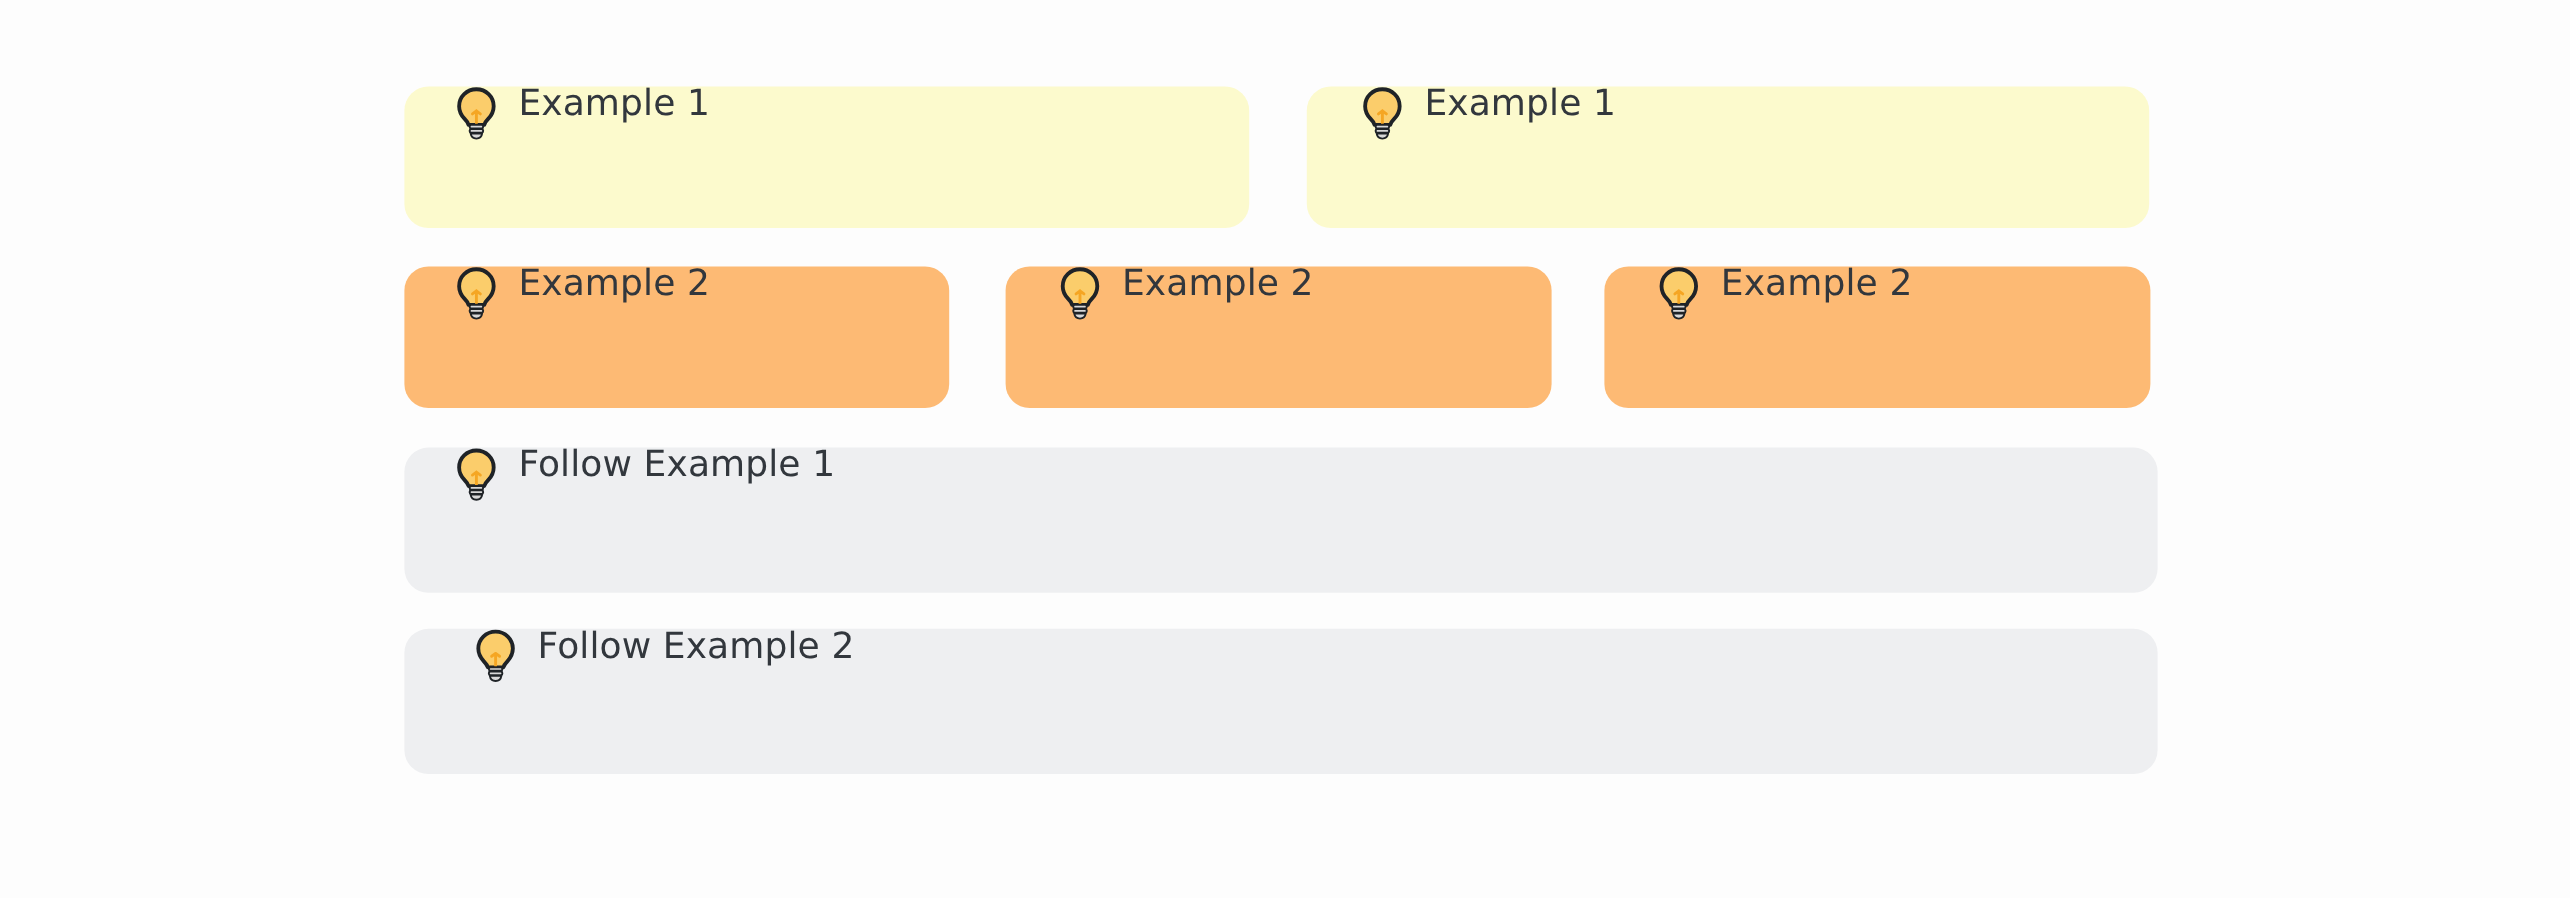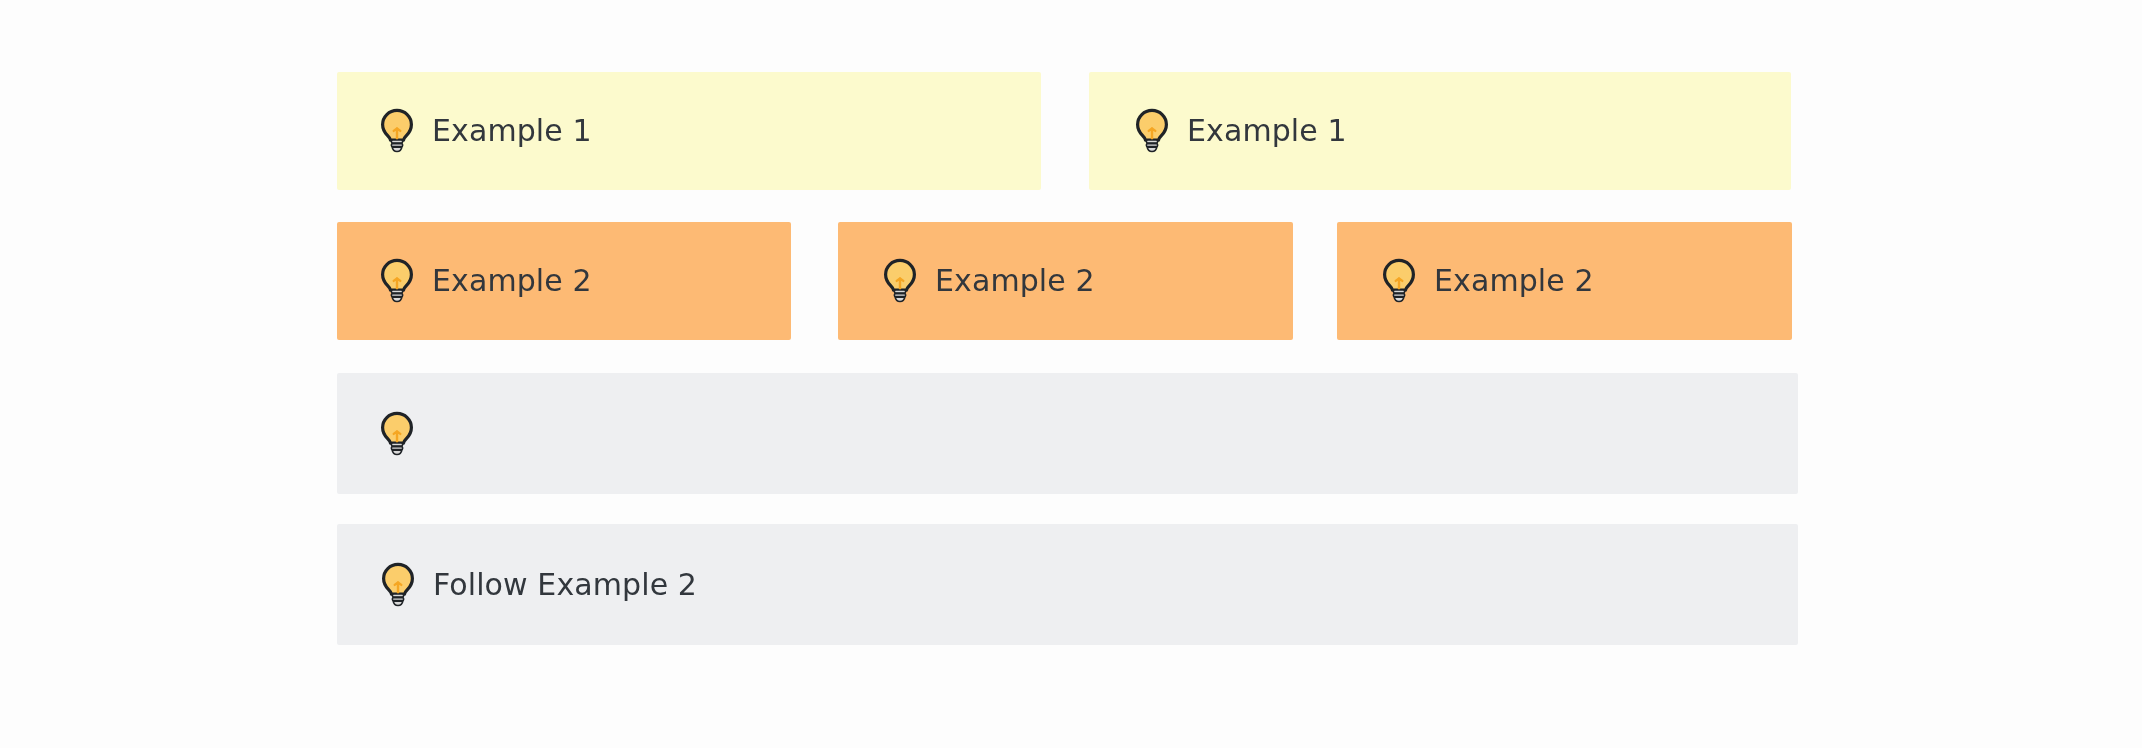--- a/index.html
+++ b/index.html
@@ -17,23 +17,22 @@
   .page {
     position: relative;
     width: 2142px;
     height: 748px;
   }
 
   
   .callout {
     position: absolute;
     display: flex;
-    align-items: center;
     box-sizing: border-box;
-    border-radius: 2px;
+    border-radius: 20px;
   }
   .callout .bulb {
     flex: 0 0 auto;
     width: 38px;
     height: 46px;
     display: block;
   }
   .callout .label {
     font-size: 30px;
     line-height: 1;
@@ -88,21 +87,21 @@
   .r3 {
     left: 337px; top: 373px;
     width: 1461px; height: 121px;
     padding-left: 41px;
   }
   .r3 .label { margin-left: 16px; }
 
   .r4 {
     left: 337px; top: 524px;
     width: 1461px; height: 121px;
-    padding-left: 42px;
+    padding-left: 57px;
   }
   .r4 .label { margin-left: 16px; }
 </style>
 </head>
 <body>
 
 <div class="page">
 
   <div class="callout tone-yellow r1a">
     <svg class="bulb" viewBox="0 0 38 46" aria-hidden="true">
@@ -160,20 +159,21 @@
   </div>
 
   <div class="callout tone-gray r3">
     <svg class="bulb" viewBox="0 0 38 46" aria-hidden="true">
       <path d="M19 2.4c-8.0 0-14.4 6.3-14.4 14.1 0 4.3 2.0 7.9 4.6 10.6 1.9 1.9 2.9 3.4 3.3 5.0h13c.4-1.6 1.4-3.1 3.3-5.0 2.6-2.7 4.6-6.3 4.6-10.6C33.4 8.7 27.0 2.4 19 2.4z" fill="#fbcd6b" stroke="#1f2327" stroke-width="3.2" stroke-linejoin="round"></path>
       <path d="M19 20.5v10.5M19 20.5l-3.3 2.4M19 20.5l3.3 2.4" stroke="#f5a623" stroke-width="2.4" stroke-linecap="round" fill="none"></path>
       <rect x="13.4" y="32.0" width="11.2" height="3.0" rx="1.2" fill="#d8d8d8" stroke="#1f2327" stroke-width="1.6"></rect>
       <rect x="13.4" y="35.6" width="11.2" height="3.0" rx="1.2" fill="#d8d8d8" stroke="#1f2327" stroke-width="1.6"></rect>
       <path d="M14.2 39.2h9.6c-.4 2.6-2.3 4.3-4.8 4.3s-4.4-1.7-4.8-4.3z" fill="#d8d8d8" stroke="#1f2327" stroke-width="1.6" stroke-linejoin="round"></path>
     </svg>
+    <span class="label">Follow Example 1</span>
   </div>
 
   <div class="callout tone-gray r4">
     <svg class="bulb" viewBox="0 0 38 46" aria-hidden="true">
       <path d="M19 2.4c-8.0 0-14.4 6.3-14.4 14.1 0 4.3 2.0 7.9 4.6 10.6 1.9 1.9 2.9 3.4 3.3 5.0h13c.4-1.6 1.4-3.1 3.3-5.0 2.6-2.7 4.6-6.3 4.6-10.6C33.4 8.7 27.0 2.4 19 2.4z" fill="#fbcd6b" stroke="#1f2327" stroke-width="3.2" stroke-linejoin="round"></path>
       <path d="M19 20.5v10.5M19 20.5l-3.3 2.4M19 20.5l3.3 2.4" stroke="#f5a623" stroke-width="2.4" stroke-linecap="round" fill="none"></path>
       <rect x="13.4" y="32.0" width="11.2" height="3.0" rx="1.2" fill="#d8d8d8" stroke="#1f2327" stroke-width="1.6"></rect>
       <rect x="13.4" y="35.6" width="11.2" height="3.0" rx="1.2" fill="#d8d8d8" stroke="#1f2327" stroke-width="1.6"></rect>
       <path d="M14.2 39.2h9.6c-.4 2.6-2.3 4.3-4.8 4.3s-4.4-1.7-4.8-4.3z" fill="#d8d8d8" stroke="#1f2327" stroke-width="1.6" stroke-linejoin="round"></path>
     </svg>

